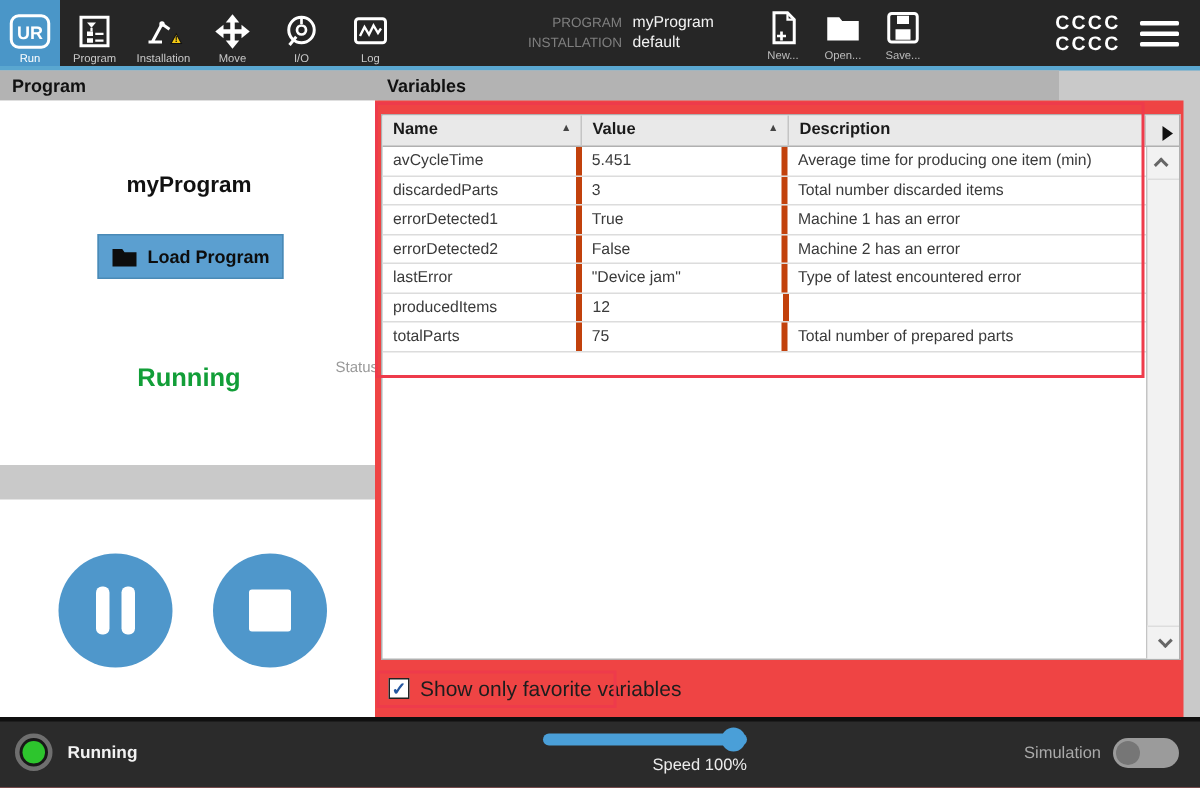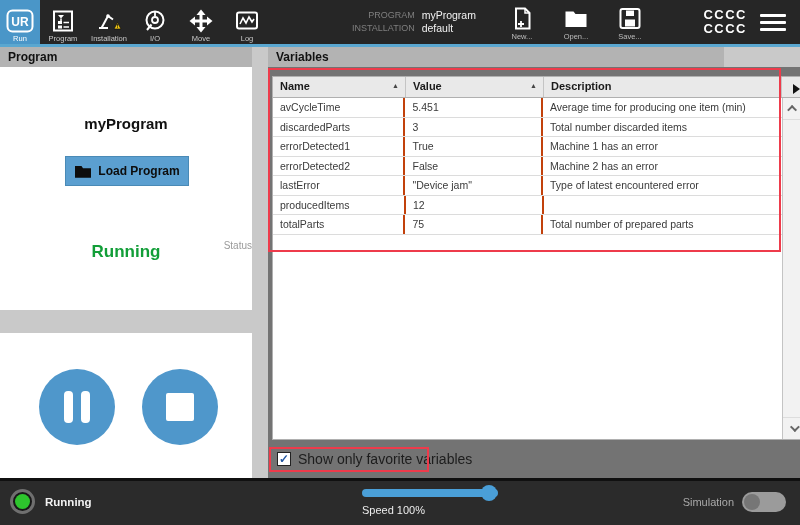--- a/index.html
+++ b/index.html
@@ -12,21 +12,21 @@
   .tabs { display:flex; height:44px; }
   .tab { width:46px; display:flex; flex-direction:column; align-items:center; justify-content:flex-end; padding-bottom:2px; cursor:pointer; }
   .tab .ticon { height:26px; display:flex; align-items:center; justify-content:flex-start; margin-bottom:1px; }
   .tab .tlabel { font-size:7.5px; color:#c9c9c9; line-height:1; }
   .tab.active { background:#4a96c8; width:40px; }
   .tab.active .tlabel { color:#fff; }
   .prog-info { display:flex; align-items:center; margin-left:82px; gap:7px; }
   .prog-info .lbls { text-align:right; }
   .prog-info .lbls div { font-size:9px; color:#7f7f7f; line-height:13px; }
   .prog-info .vals div { font-size:10.5px; color:#f2f2f2; line-height:13px; }
-  .file-actions { display:flex; margin-left:26px; gap:14px; align-items:flex-end; padding-bottom:3px; }
+  .file-actions { display:flex; margin-left:26px; gap:0; align-items:flex-end; padding-bottom:3px; }
   .fact { display:flex; flex-direction:column; align-items:center; width:40px; cursor:pointer; }
   .fact .flabel { font-size:7.5px; color:#bdbdbd; margin-top:2px; }
   .logo-cccc { margin-left:auto; color:#fff; font-weight:bold; font-size:13px; line-height:1.05; letter-spacing:1.5px; align-self:center; }
   .hamburger { width:26px; height:17px; margin:0 14px 0 13px; align-self:center; display:flex; flex-direction:column; justify-content:space-between; cursor:pointer; }
   .hamburger div { height:3px; background:#fff; border-radius:1px; }
 
   
   .panel-header { height:20px; background:#b3b3b3; color:#111; font-weight:bold; font-size:12px; padding:3px 8px; }
   .left-col { position:absolute; left:0; top:47px; width:252px; height:431px; }
   .sect-program-body { position:absolute; top:20px; left:0; width:252px; height:243px; background:#fff; }
@@ -39,34 +39,34 @@
   .status-lbl { position:absolute; top:173px; width:100%; text-align:right; font-size:10px; color:#9a9a9a; }
   .status-val { position:absolute; top:175px; width:100%; text-align:center; font-size:17px; font-weight:bold; color:#129e38; }
 
   .ctl-btn { position:absolute; width:76px; height:76px; border-radius:50%; background:#4f97cb; top:36px; display:flex; align-items:center; justify-content:center; cursor:pointer; }
   .ctl-pause { left:39px; }
   .ctl-stop { left:142px; }
   .pause-bars { display:flex; gap:8px; }
   .pause-bars div { width:9px; height:32px; background:#fff; border-radius:4px; }
   .stop-square { width:28px; height:28px; background:#fff; border-radius:2px; }
 
-  .right-col { position:absolute; left:268px; top:47px; width:456px; height:431px; }
-  .right-body { position:absolute; top:20px; left:0; width:539px; height:411px; background:#737373; }
+  .right-col { position:absolute; left:250px; top:47px; width:456px; height:431px; }
+  .right-body { position:absolute; top:20px; left:0; width:539px; height:411px; background:#ef4444; }
 
   
   .vtable { position:absolute; left:4px; top:9px; width:533px; height:364px; border:1px solid #b0b0b0; background:#fff; }
   .thead { display:flex; height:21px; background:#e9e9e9; border-bottom:1px solid #b0b0b0; }
   .thcell { font-size:11px; font-weight:bold; color:#1a1a1a; padding:3px 0 0 7px; position:relative; border-right:1px solid #c4c4c4; cursor:pointer; }
   .c-name { width:133px; } .c-value { width:138px; } .c-description { width:238px; }
   .sort-arrow { position:absolute; right:6px; top:5px; font-size:7px; color:#444; }
   .th-expand { width:22px; border-right:none; display:flex; align-items:center; justify-content:center; cursor:pointer; }
   .expand-tri { width:0; height:0; border-left:7px solid #111; border-top:5px solid transparent; border-bottom:5px solid transparent; }
   .tbody { position:absolute; top:21px; left:0; right:22px; bottom:0; overflow:hidden; }
   .trow { display:flex; height:19.5px; border-bottom:1px solid #dcdcdc; }
-  .trow .tcell { font-size:10.5px; color:#3a3a3a; padding:3px 0 0 7px; border-right:2px solid #c2410c; overflow:hidden; white-space:nowrap; }
+  .trow .tcell { font-size:10.5px; color:#3a3a3a; padding:3px 0 0 7px; border-right:4px solid #c2410c; overflow:hidden; white-space:nowrap; }
   .trow .tcell.c-description { border-right:none; width:240px; }
   
   .vscroll { position:absolute; top:21px; right:0; bottom:0; width:22px; background:#f2f2f2; border-left:1px solid #c4c4c4; }
   .sbtn { position:absolute; left:0; width:21px; height:22px; background:#f2f2f2; display:flex; align-items:center; justify-content:center; cursor:pointer; }
   .sbtn.up { top:0; border-bottom:1px solid #ddd; }
   .sbtn.down { bottom:0; border-top:1px solid #ddd; }
   .chev { width:7px; height:7px; border-left:2px solid #666; border-top:2px solid #666; }
   .chev.up { transform:rotate(45deg) translateY(2px); }
   .chev.down { transform:rotate(225deg) translateY(2px); }
 
@@ -82,21 +82,21 @@
 
   
   .footer { position:absolute; left:0; bottom:0; width:800px; height:47px; background:#2b2b2b; border-top:3px solid #101010; }
   .run-ind { position:absolute; left:10px; top:8px; display:flex; align-items:center; gap:10px; }
   .dot-ring { width:25px; height:25px; border-radius:50%; border:3px solid #6f6f6f; background:#181818; display:flex; align-items:center; justify-content:center; }
   .dot { width:15px; height:15px; border-radius:50%; background:#2dc52d; }
   .run-txt { font-size:11.5px; font-weight:bold; color:#f2f2f2; }
   .slider-wrap { position:absolute; left:362px; top:8px; width:136px; }
   .slider-track { position:relative; height:8px; border-radius:4px; background:#4a9fd8; cursor:pointer; }
   .slider-knob { position:absolute; right:1px; top:-4px; width:16px; height:16px; border-radius:50%; background:#4a9fd8; cursor:pointer; }
-  .speed-lbl { margin-top:7px; text-align:left; font-size:11px; color:#ececec; }
+  .speed-lbl { margin-top:7px; text-align:right; font-size:11px; color:#ececec; }
   .sim-wrap { position:absolute; right:14px; top:11px; display:flex; align-items:center; gap:8px; }
   .sim-lbl { font-size:11px; color:#a9a9a9; }
   .toggle { width:44px; height:20px; border-radius:10px; background:#9b9b9b; position:relative; cursor:pointer; }
   .toggle .knob { position:absolute; left:2px; top:2px; width:16px; height:16px; border-radius:50%; background:#767676; }
 
   svg { display:block; }
 </style>
 </head>
 <body>
 
@@ -134,39 +134,39 @@
               <circle cx="12" cy="6" r="1.8" fill="#fff"></circle>
               <polygon points="18,19 25,19 21.5,12.5" fill="#f2c713" stroke="#111" stroke-width="0.7"></polygon>
               <text x="21.5" y="18.2" text-anchor="middle" font-size="6" font-weight="bold" fill="#111" font-family="Liberation Sans, sans-serif">!</text>
             </svg>
         </span>
         <span class="tlabel">Installation</span>
       </div>
       <div class="tab">
         <span class="ticon">
           <svg width="24" height="24" viewBox="0 0 24 24">
-              <circle cx="12" cy="11" r="8.5" fill="none" stroke="#fff" stroke-width="2"></circle>
-              <circle cx="12" cy="11" r="3" fill="none" stroke="#fff" stroke-width="1.8"></circle>
-              <path d="M4 21 L8.5 15.5" stroke="#fff" stroke-width="2"></path>
-              <path d="M12 3 v4" stroke="#fff" stroke-width="1.8"></path>
-            </svg>
-        </span>
-        <span class="tlabel">I/O</span>
-      </div>
-      <div class="tab">
-        <span class="ticon">
-          <svg width="24" height="24" viewBox="0 0 24 24">
               <path d="M12 5 v14 M5 12 h14" stroke="#fff" stroke-width="3"></path>
               <polygon points="12,0.5 7.5,6 16.5,6" fill="#fff"></polygon>
               <polygon points="12,23.5 7.5,18 16.5,18" fill="#fff"></polygon>
               <polygon points="0.5,12 6,7.5 6,16.5" fill="#fff"></polygon>
               <polygon points="23.5,12 18,7.5 18,16.5" fill="#fff"></polygon>
             </svg>
         </span>
         <span class="tlabel">Move</span>
+      </div>
+      <div class="tab">
+        <span class="ticon">
+          <svg width="24" height="24" viewBox="0 0 24 24">
+              <circle cx="12" cy="11" r="8.5" fill="none" stroke="#fff" stroke-width="2"></circle>
+              <circle cx="12" cy="11" r="3" fill="none" stroke="#fff" stroke-width="1.8"></circle>
+              <path d="M4 21 L8.5 15.5" stroke="#fff" stroke-width="2"></path>
+              <path d="M12 3 v4" stroke="#fff" stroke-width="1.8"></path>
+            </svg>
+        </span>
+        <span class="tlabel">I/O</span>
       </div>
       <div class="tab">
         <span class="ticon">
           <svg width="24" height="22" viewBox="0 0 24 22">
               <rect x="2" y="2.5" width="20" height="16" rx="2" fill="none" stroke="#fff" stroke-width="2"></rect>
               <polyline points="5,14 8,8 11,13 14,7 17,12 19,9" fill="none" stroke="#fff" stroke-width="1.6"></polyline>
             </svg>
         </span>
         <span class="tlabel">Log</span>
       </div>

